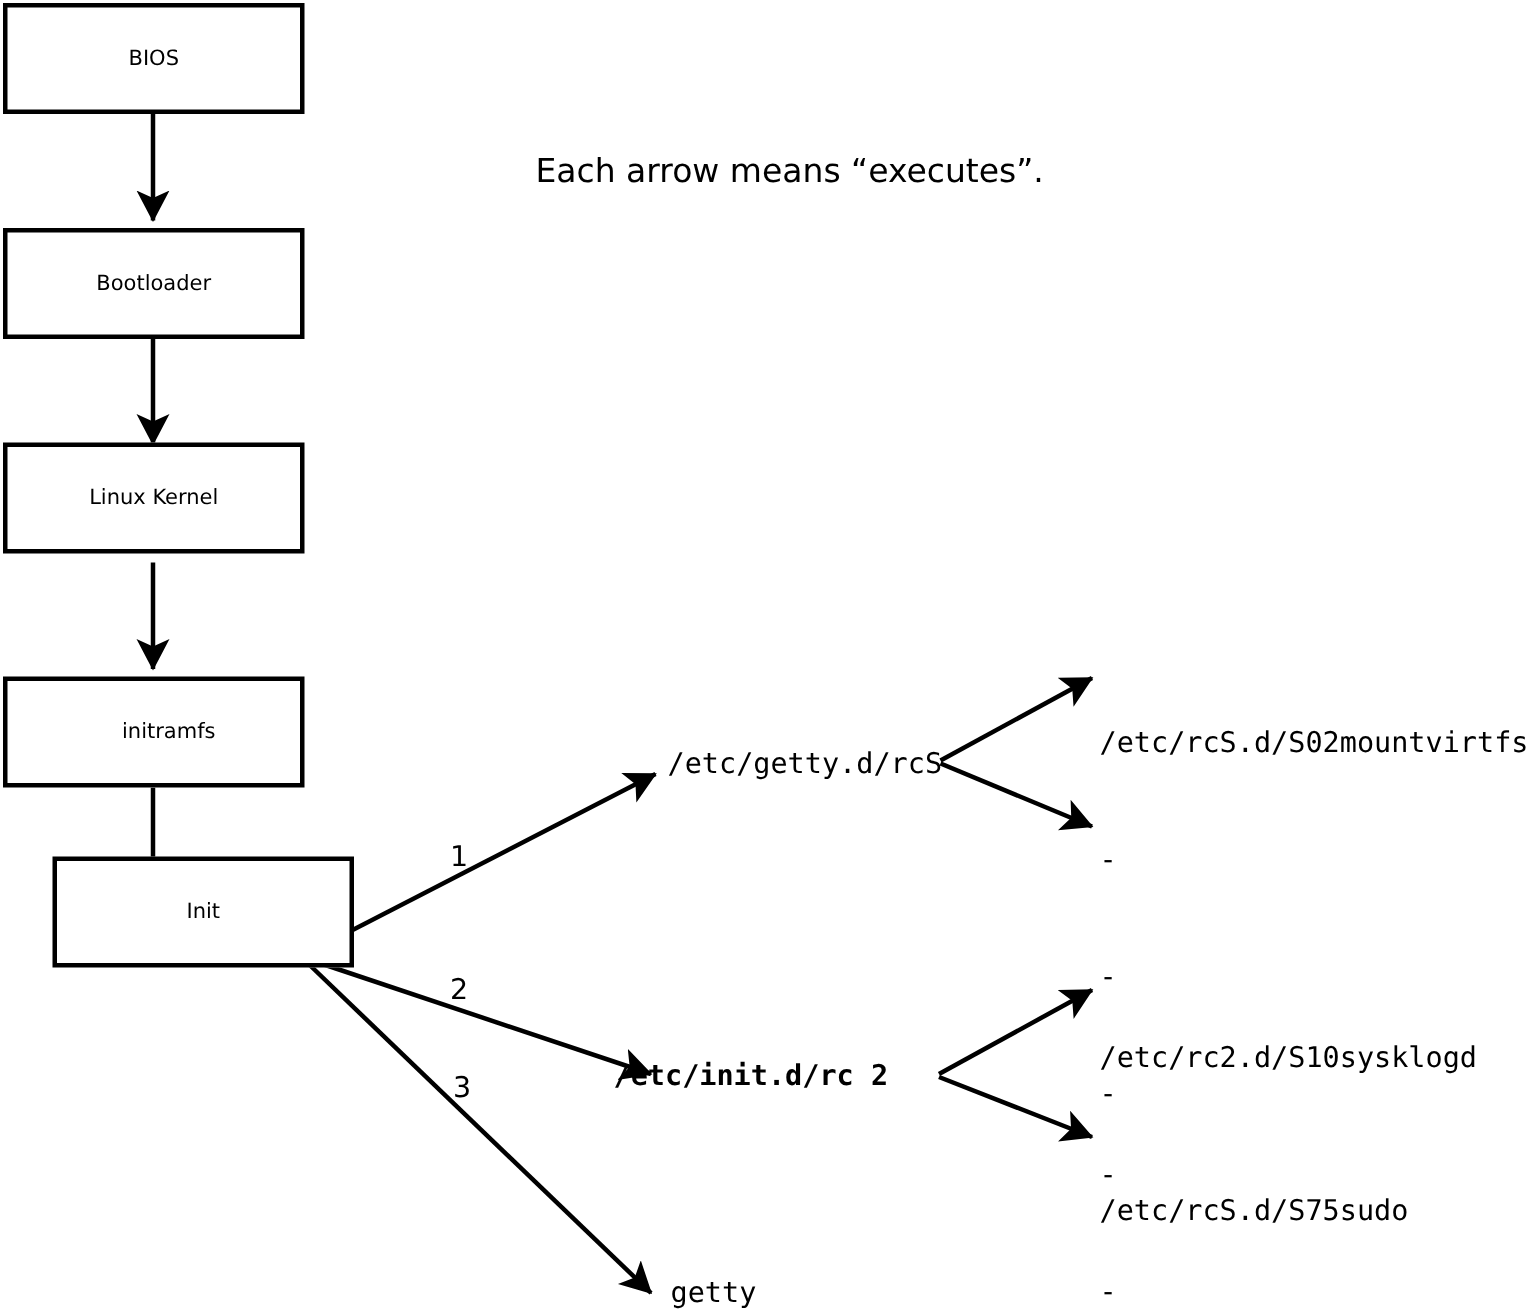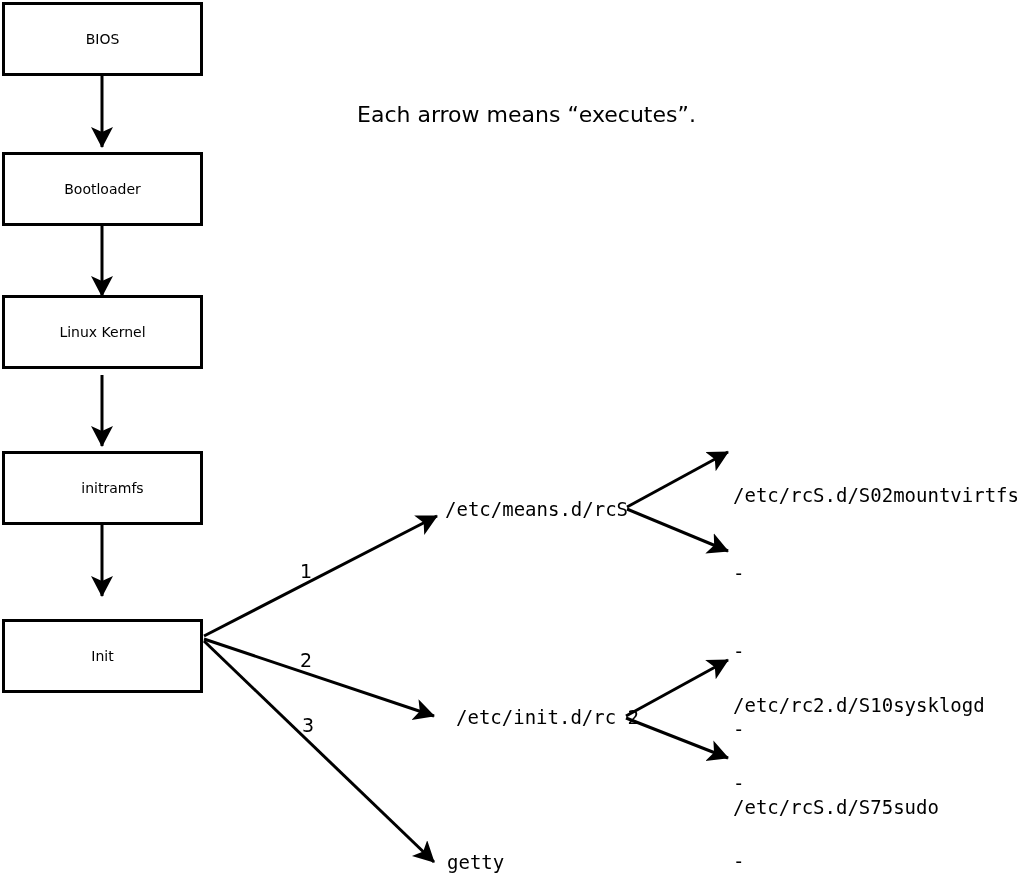--- a/index.html
+++ b/index.html
@@ -87,32 +87,32 @@
     </div>
   <div class="node" style="top:152px;">
       <span>Bootloader</span>
     </div>
   <div class="node" style="top:295px;">
       <span>Linux Kernel</span>
     </div>
   <div class="node" style="top:451px;padding-left:20px;">
       <span>initramfs</span>
     </div>
-  <div class="node" style="top:619px;">
+  <div class="node" style="top:571px;margin-left:33px;">
       <span>Init</span>
     </div>
 
   <div class="caption">Each arrow means “executes”.</div>
 
   <div class="branch-num" style="left:300px; top:560px;">1</div>
   <div class="branch-num" style="left:300px; top:649px;">2</div>
   <div class="branch-num" style="left:302px; top:714px;">3</div>
 
-  <div class="mono" style="left:445px; top:496px;">/etc/means.d/rcS</div>
-  <div class="mono" style="left:456px; top:704px;">/etc/init.d/rc 2</div>
+  <div class="mono" style="left:445px; top:496px;">/etc/getty.d/rcS</div>
+  <div class="mono" style="left:409px; top:704px;font-weight:bold;">/etc/init.d/rc 2</div>
   <div class="mono" style="left:447px; top:849px;text-align:right;">getty</div>
 
   <div class="mono" style="left:733px; top:430px;">
     <div>/etc/rcS.d/S02mountvirtfs</div>
     <div>-</div>
     <div>-</div>
     <div>-</div>
     <div>/etc/rcS.d/S75sudo</div>
   </div>
 

